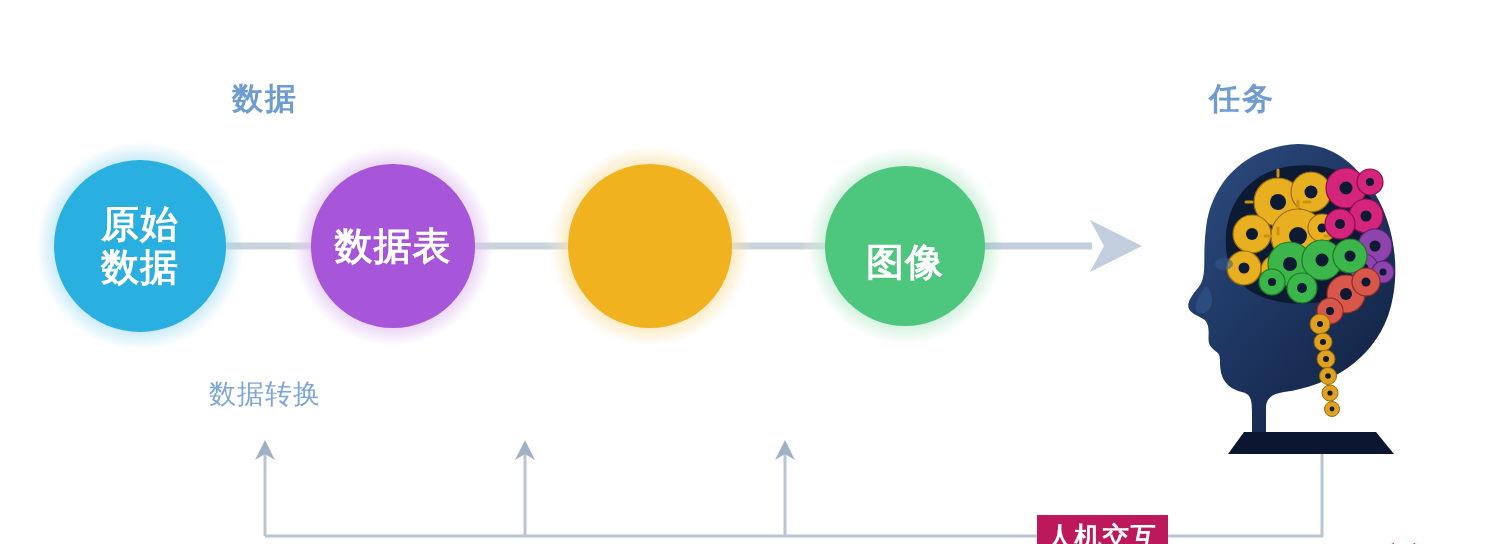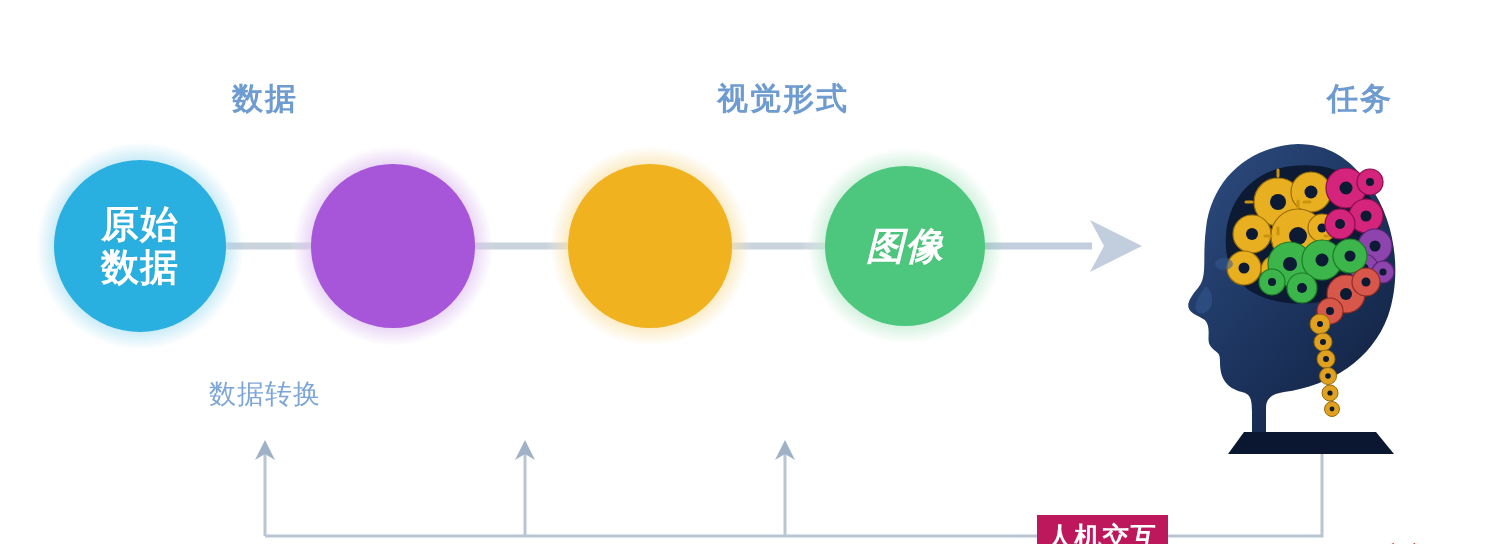--- a/index.html
+++ b/index.html
@@ -274,25 +274,25 @@
       </g>
 
       <g fill="#35588f" opacity="0.55">
         <path d="M26 150 C 20 158, 14 166, 16 174 C 20 180, 26 178, 30 172 C 34 164, 32 156, 26 150 Z"></path>
         <ellipse cx="44" cy="128" rx="9" ry="6"></ellipse>
       </g>
     </svg>
   </div>
 
   <div class="phase-label" style="left:265px; top:50px;">数据</div>
-  <div class="phase-label" style="left:783px; top:50px;">视觉形式</div>
-  <div class="phase-label" style="left:1360px; top:50px;">任务</div>
+  <div class="phase-label" style="left:1242px; top:50px;">任务</div>
 
   <div class="node-label" style="left:140px; top:218px;">原始
 数据</div>
-  <div class="node-label" style="left:905px; top:218px;font-style:italic;">图像</div>
+  <div class="node-label" style="left:393px; top:218px;">数据表</div>
+  <div class="node-label" style="left:905px; top:234px;">图像</div>
 
   <div class="transform-label" style="left:265px; top:348px;">数据转换</div>
 
   <div class="interaction-chip">人机交互</div>
 
   <div class="watermark">www.lanlanwork.com</div>
 </div>
 
 </body></html>

